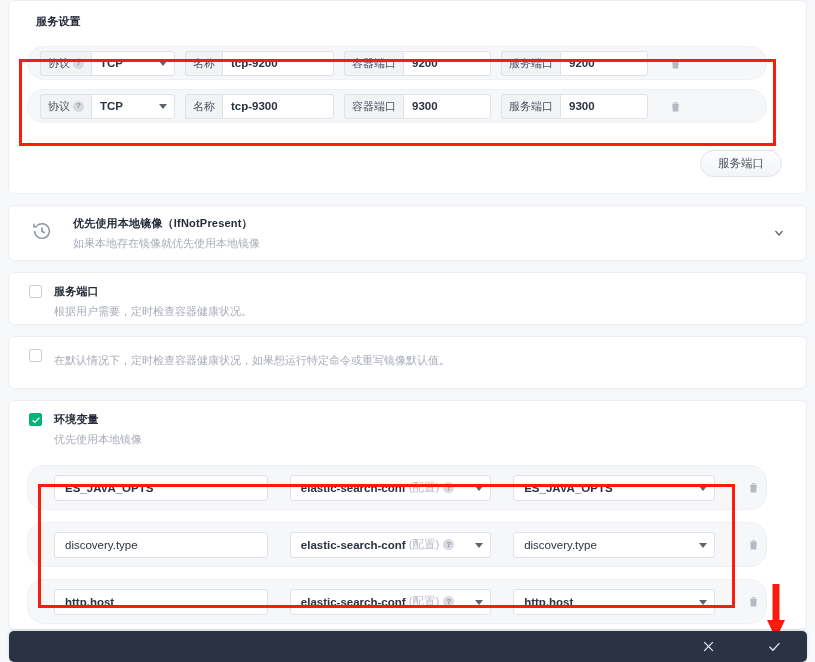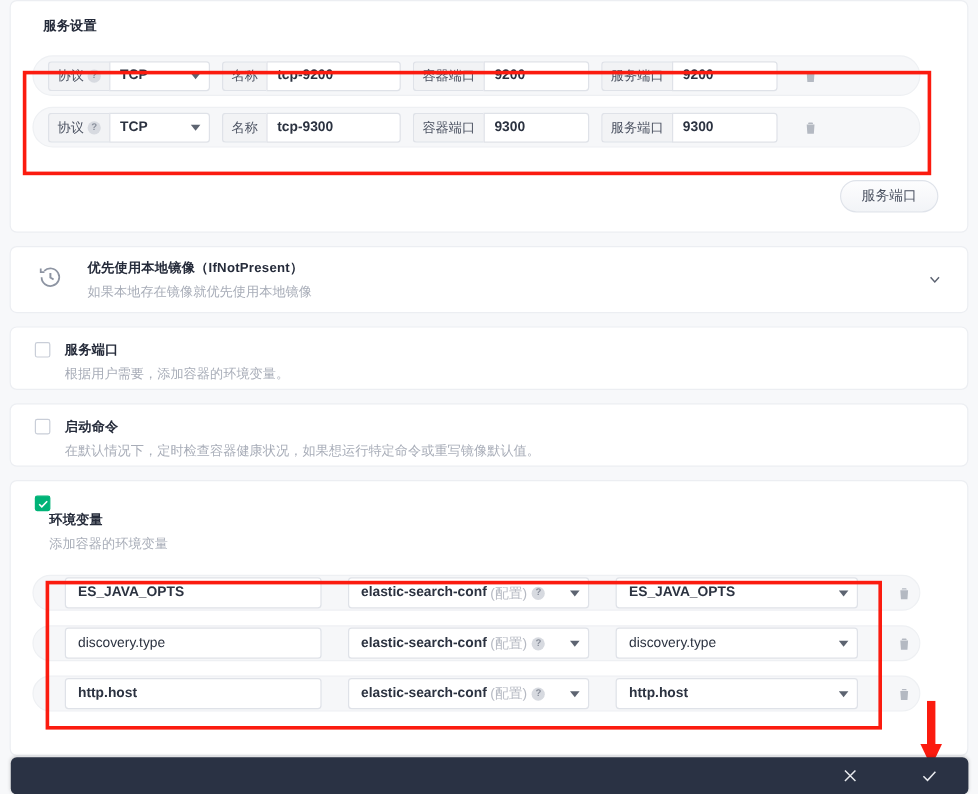--- a/index.html
+++ b/index.html
@@ -156,21 +156,21 @@
     border-color: #00b377;
     display: flex; align-items: center; justify-content: center;
   }
   .cbox.on svg { width: 10px; height: 10px; display:block; color:#fff; }
   .cb-text { margin-left: 12px; }
 
   
   #env-card { height: 230px; padding: 11px 0 0 0; overflow: hidden; }
 
   .env-row {
-    height: 30px;
+    height: 45px;
     margin: 12px 0 9px 18px;
     width: 740px;
     background: #f6f7f9;
     border: 1px solid #eef0f3;
     border-radius: 17px;
     display: flex;
     align-items: center;
     padding-left: 26px;
   }
   .env-rows-wrap { margin-top: 18px; }
@@ -356,45 +356,44 @@
         <path d="M5 8l7 8 7-8"></path>
       </svg>
   </div>
 </div>
 
 <div class="card cb-card">
   <div class="inner">
     <div class="cbox"></div>
     <div class="cb-text">
       <div class="sec-title">服务端口</div>
-      <div class="sec-sub">根据用户需要，添加容器的环境变量。</div>
+      <div class="sec-sub">根据用户需要，定时检查容器健康状况。</div>
     </div>
   </div>
 </div>
 
 <div class="card cb-card">
   <div class="inner">
     <div class="cbox"></div>
     <div class="cb-text">
-      <div class="sec-title">启动命令</div>
       <div class="sec-sub">在默认情况下，定时检查容器健康状况，如果想运行特定命令或重写镜像默认值。</div>
     </div>
   </div>
 </div>
 
 <div class="card" id="env-card">
-  <div class="inner" style="display:flex;padding-left:20px;flex-direction:column;">
+  <div class="inner" style="display:flex;padding-left:20px;">
     <div class="cbox on">
       <svg viewBox="0 0 24 24" fill="none" stroke="currentColor" stroke-width="3.2">
           <path d="M4 12.6l5.2 5.2L20 6.6"></path>
         </svg>
     </div>
     <div class="cb-text">
       <div class="sec-title">环境变量</div>
-      <div class="sec-sub">添加容器的环境变量</div>
+      <div class="sec-sub">优先使用本地镜像</div>
     </div>
   </div>
 
   <div class="env-rows-wrap">
 
     <div class="env-row">
       <div class="ebox k bold">
         <span>ES_JAVA_OPTS</span>
       </div>
       <div class="ebox mid bold">

